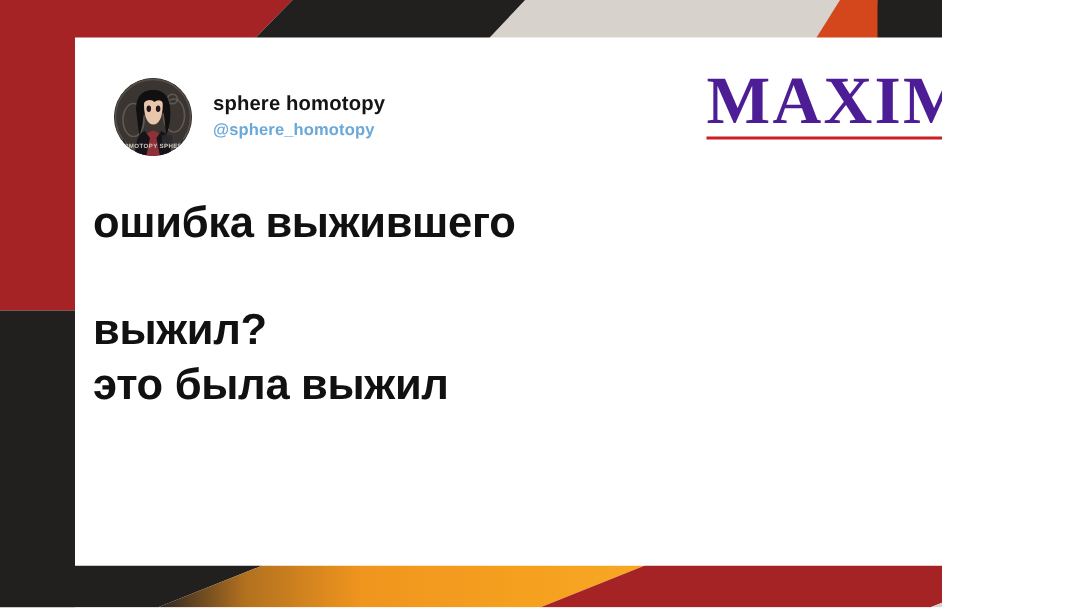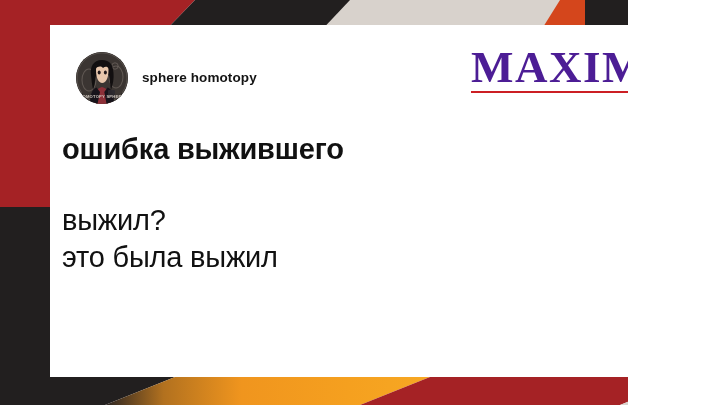--- a/index.html
+++ b/index.html
@@ -110,21 +110,21 @@
     font-weight: bold;
     color: #111111;
     line-height: 1.15;
     letter-spacing: -0.2px;
   }
   .meme-block-lower {
     margin-top: 36px;
   }
   .meme-line {
     font-size: 29px;
-    font-weight: normal;
+    font-weight: bold;
     color: #111111;
     line-height: 1.28;
     letter-spacing: -0.2px;
   }
 </style>
 </head>
 <body>
 
 <div id="stage">
 
@@ -198,20 +198,21 @@
 
           <rect x="32" y="38" width="7" height="8" rx="1" fill="#2c2a30" opacity="0.9"></rect>
 
           <path d="M6 40 A22 22 0 0 0 46 40 L46 47 A22 22 0 0 1 6 47 Z" fill="#26211f" opacity="0.82"></path>
           <text x="26" y="46.4" font-family="'Liberation Sans', sans-serif" font-size="4.1" font-weight="bold" fill="#cfc7bf" text-anchor="middle" letter-spacing="0.25">HOMOTOPY SPHERE</text>
         </svg>
       </div>
 
       <div class="name-block">
         <div class="display-name">sphere homotopy</div>
+        <div class="handle">@sphere_homotopy</div>
       </div>
     </div>
 
     <div class="maxim-logo">
       <div class="maxim-word">MAXIM</div>
       <div class="maxim-rule"></div>
     </div>
 
     <div class="meme-body">
       <div class="meme-line-top">ошибка выжившего</div>

